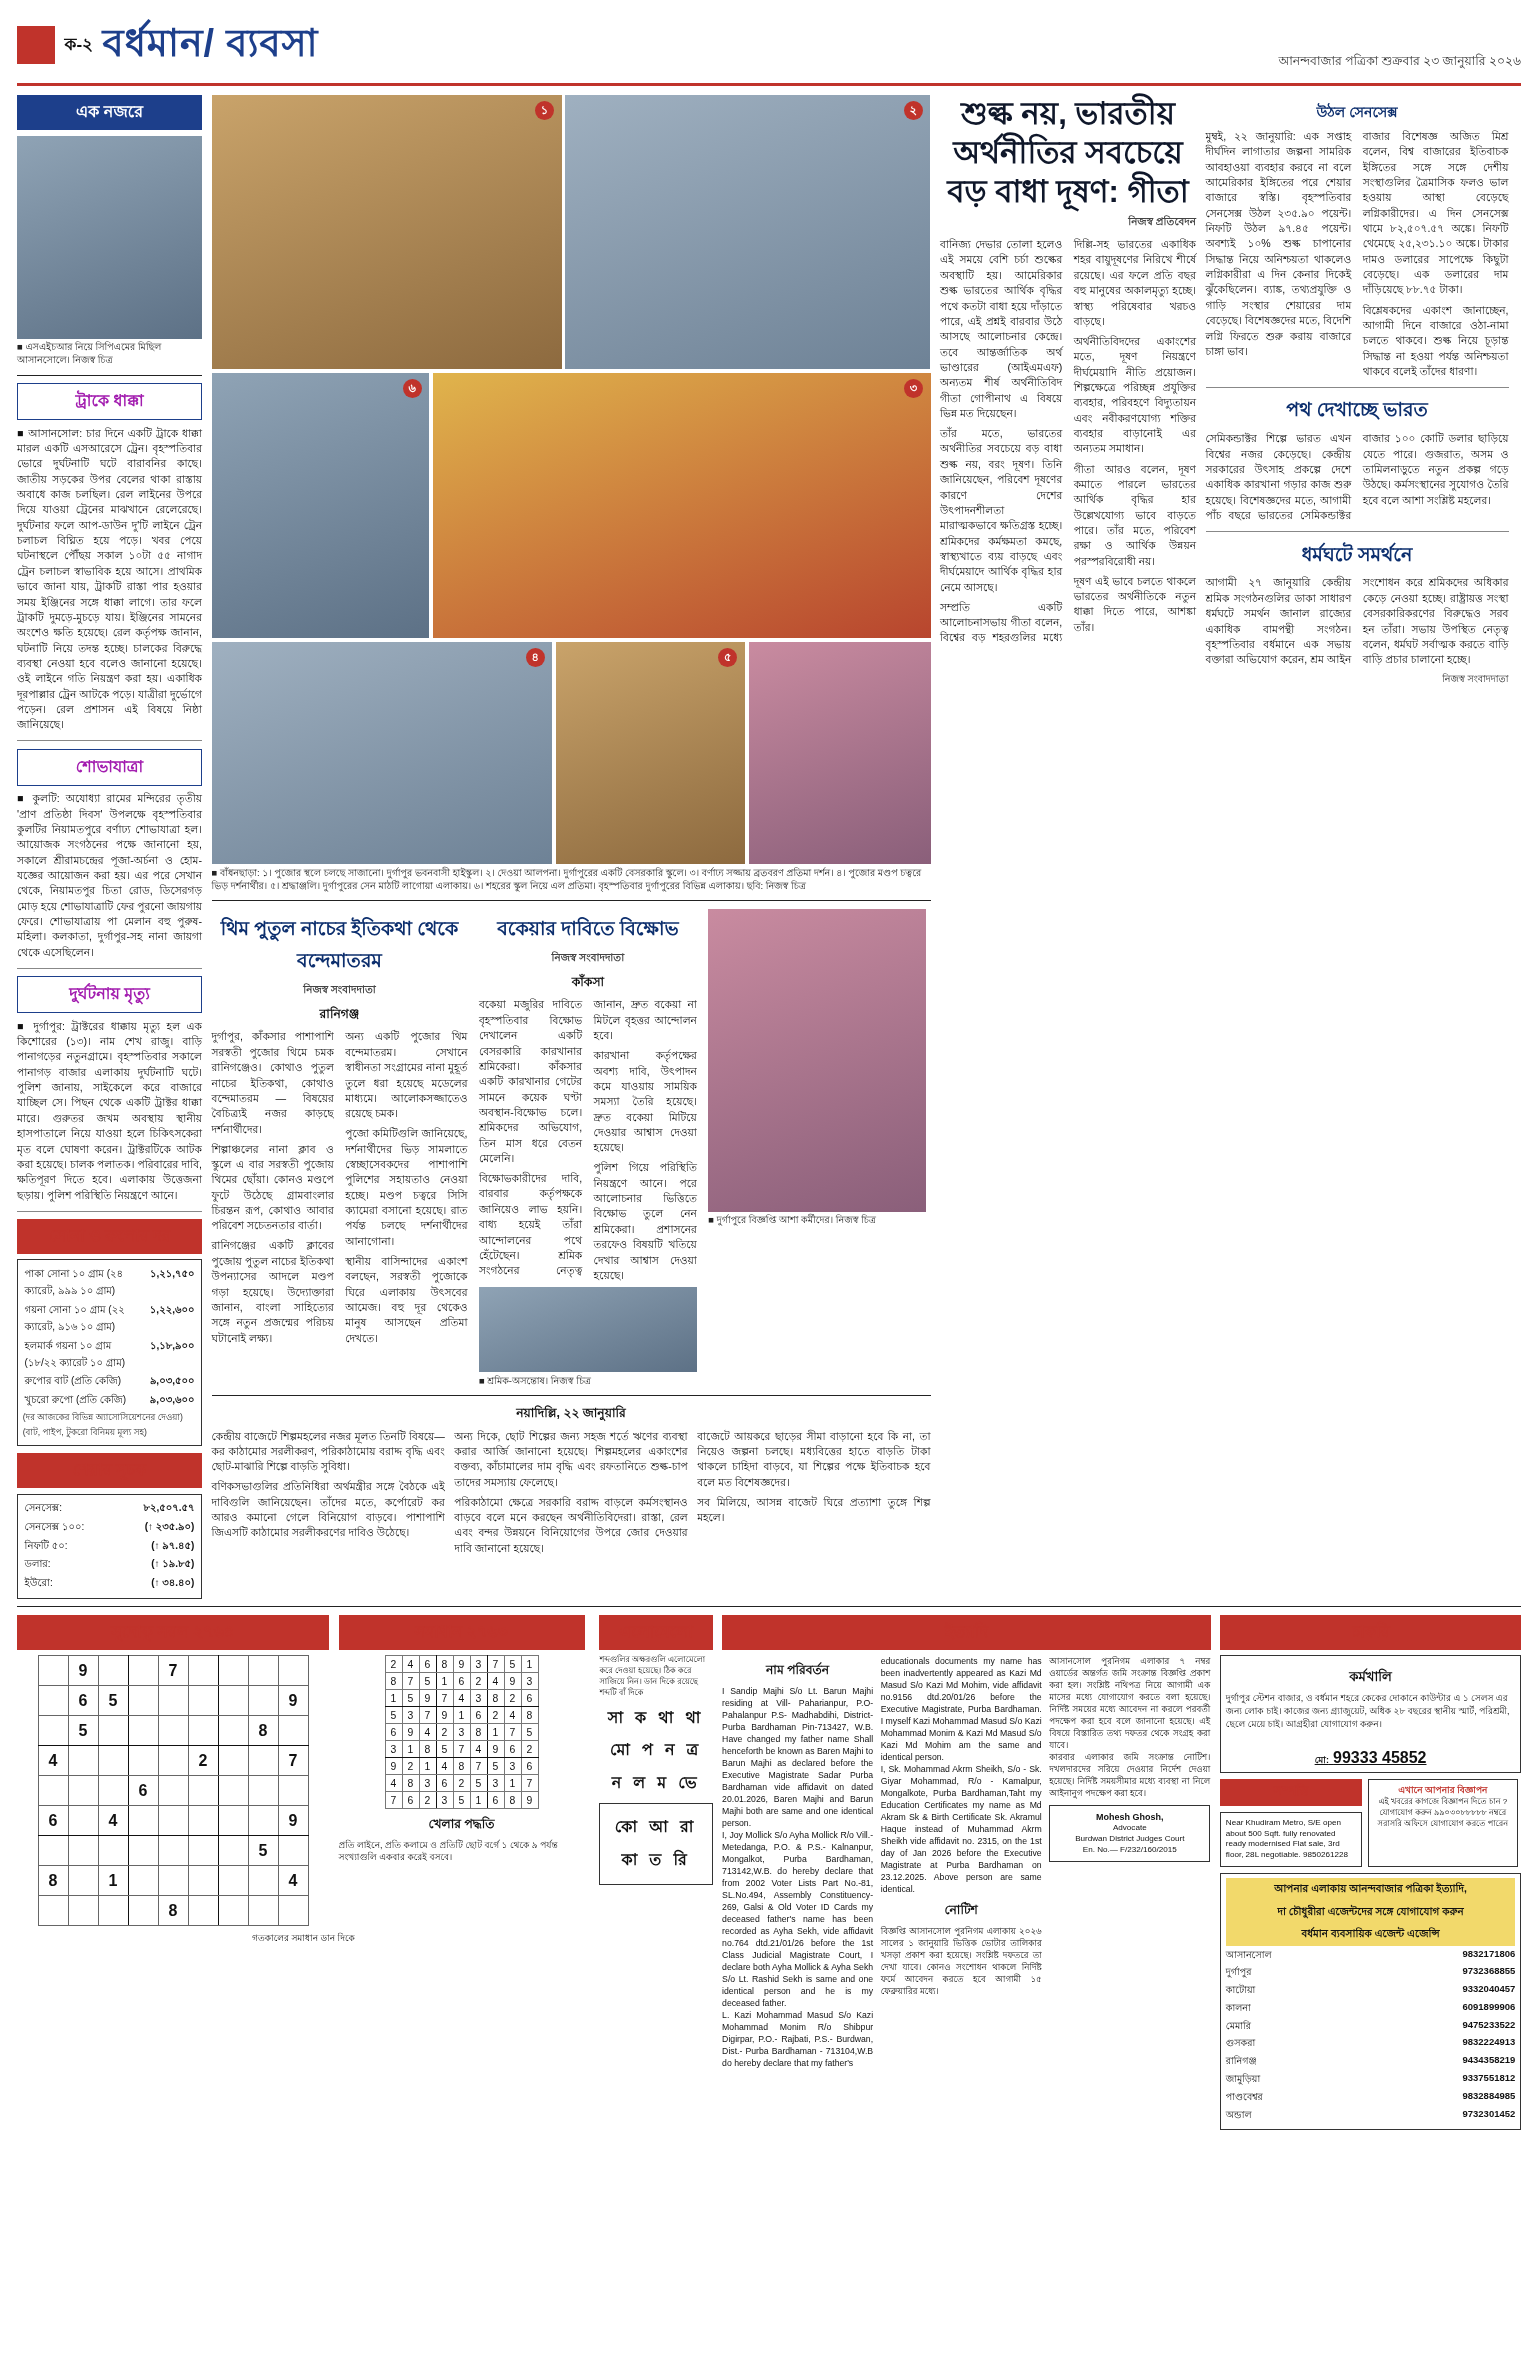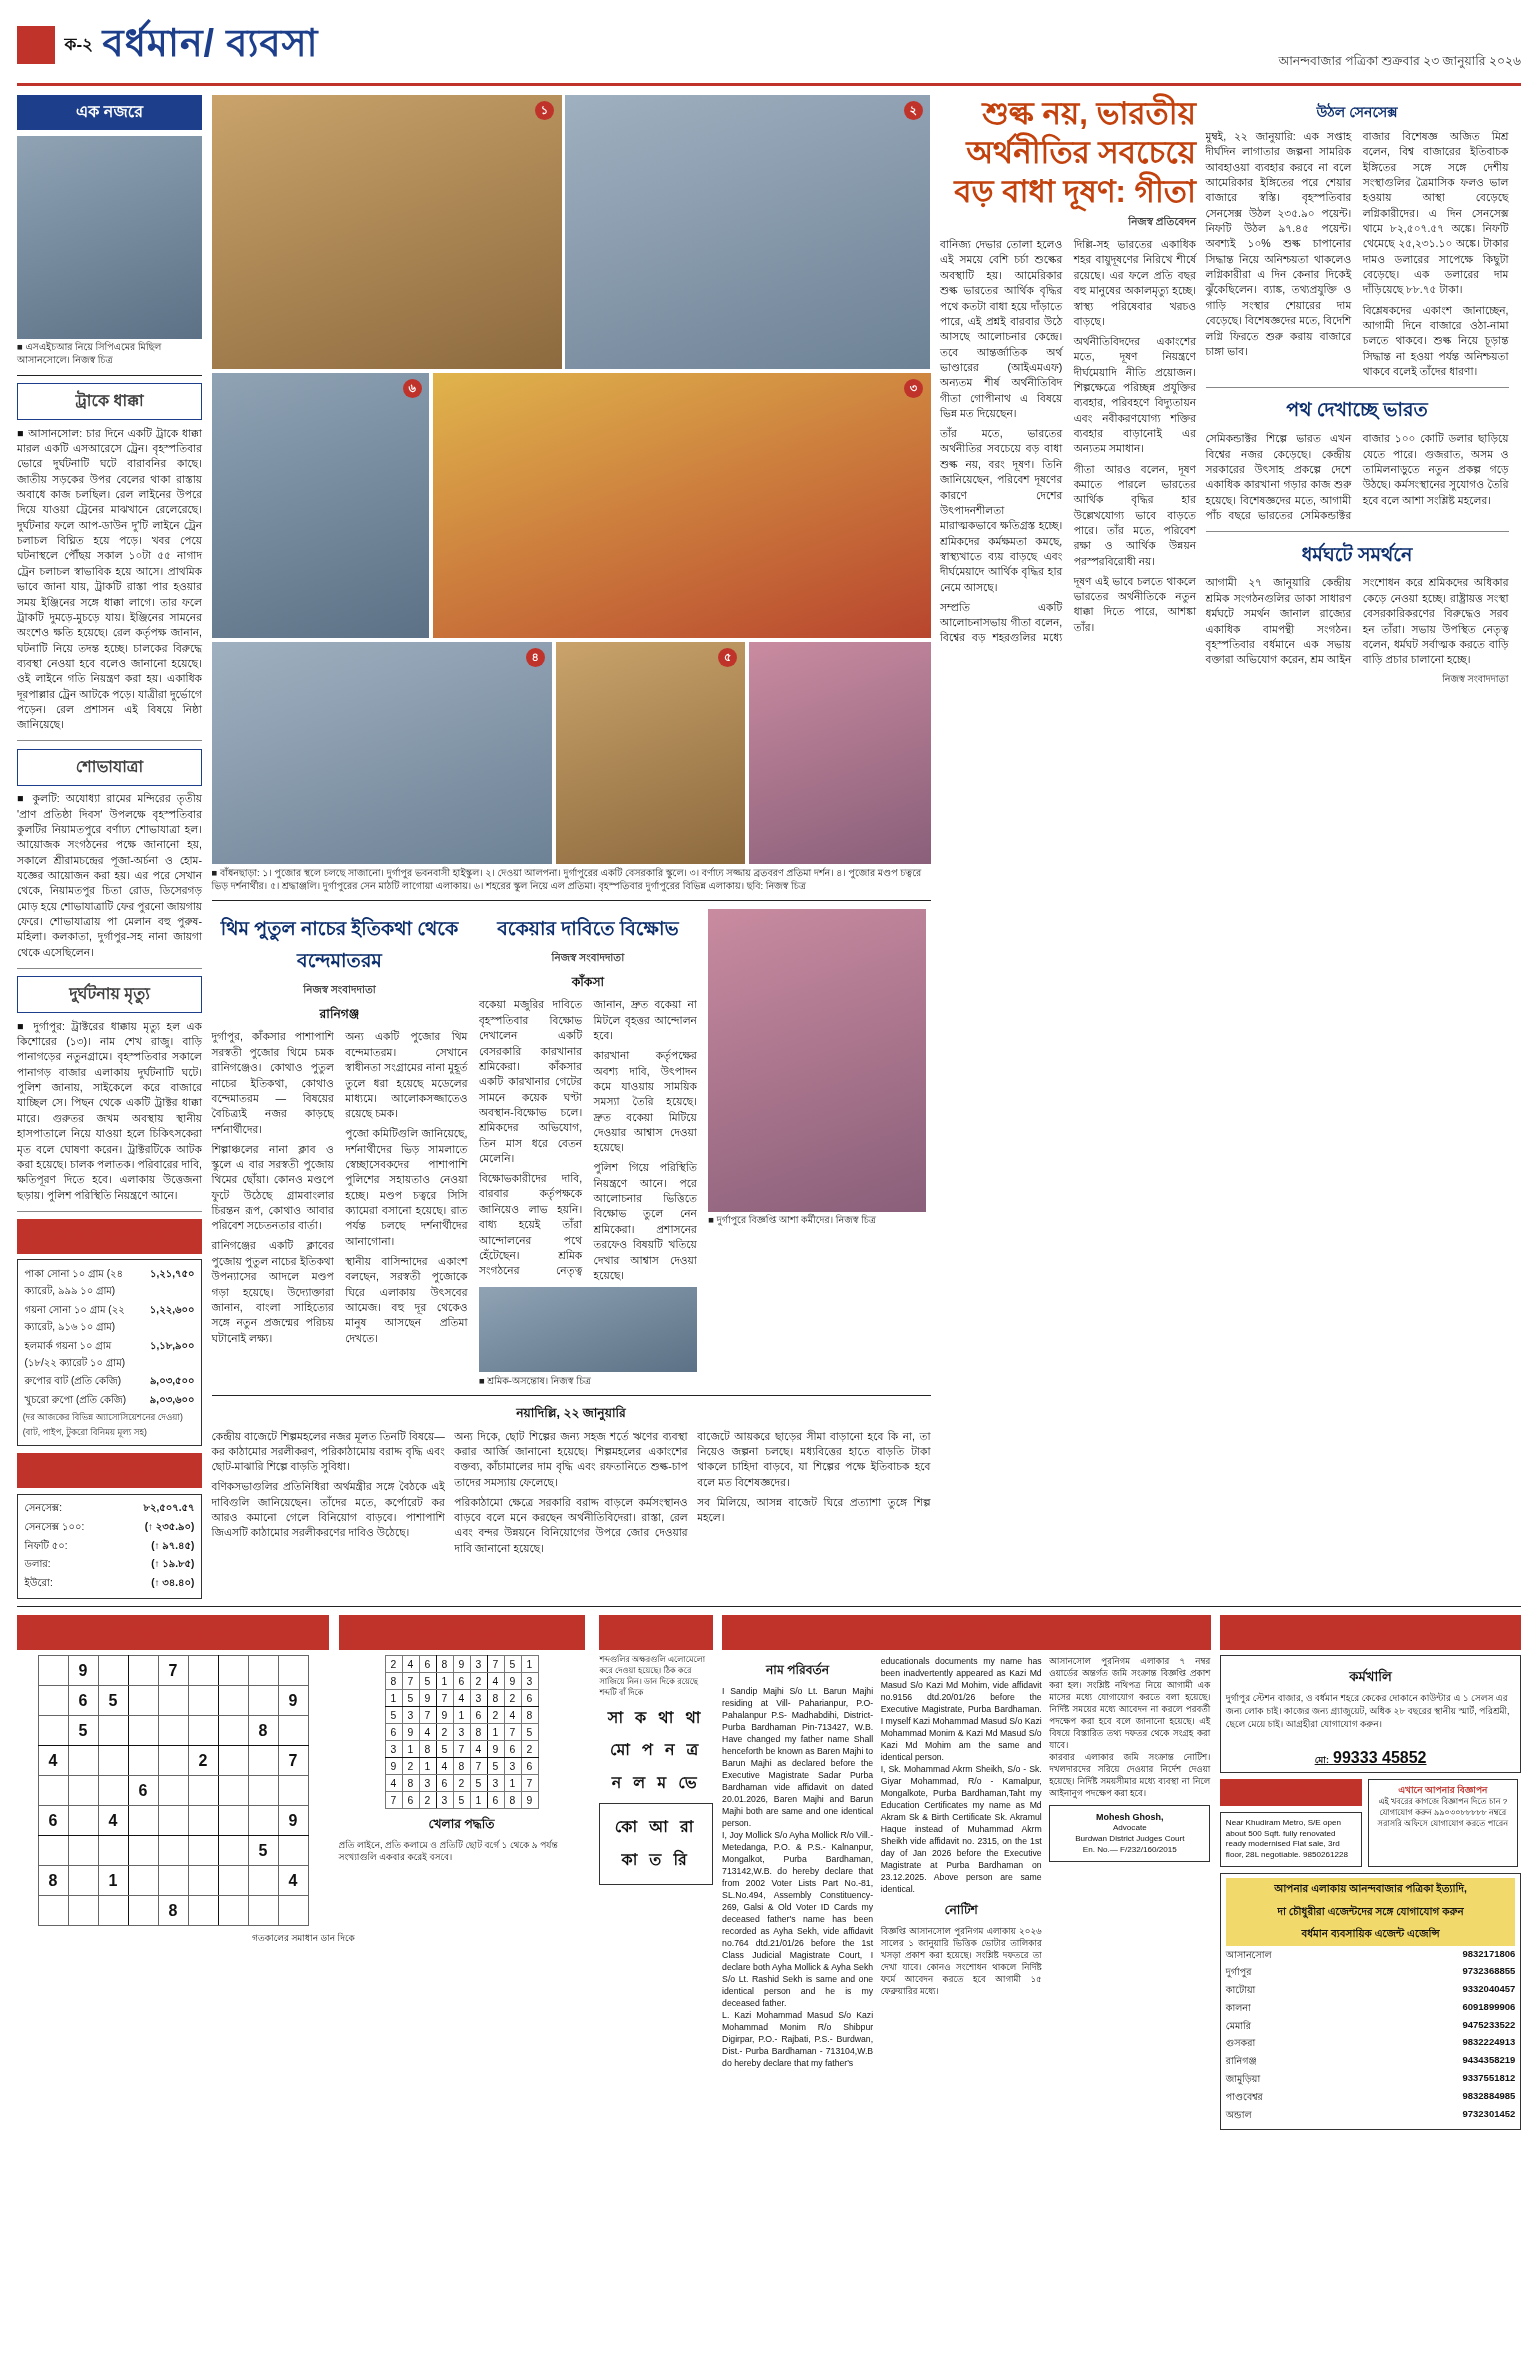--- a/index.html
+++ b/index.html
@@ -26,21 +26,21 @@
   .col-a { width:185px; }
   .col-b { width:719px; }
   .col-c { width:256px; }
   .col-d { width:303px; }
 
   .sechead {
     background:#1d3f8b; color:#fff; font-size:16px; font-weight:bold;
     text-align:center; padding:3.8px 1.9px; margin:0 0 5.7px 0;
   }
   .sechead.red { background:#c0332b; }
-  .sechead.outline { background:#fff; color:#404040; border:1.9px solid #1d3f8b;text-align:center; }
+  .sechead.outline { background:#fff; color:#a21caf; border:1.9px solid #1d3f8b;text-align:center; }
 
   .hrule { border:0; border-top:0.9px solid #888; margin:7.6px 0; }
   .hrule.thick { border-top:1.9px solid #222; }
 
   .body-text { font-size:10.6px; line-height:1.45; text-align:justify; color:#111; }
   .body-text p { margin:0 0 4.7px 0; }
 
   .subhead { font-size:15px; font-weight:bold; color:#111; margin:5.7px 0 3.8px; }
   .byline { font-size:10.4px; text-align:center; font-weight:bold; color:#444; margin:2.8px 0 5.7px; }
   .place { font-size:12.3px; font-weight:bold; text-align:center; margin:3.8px 0 4.7px; }
@@ -51,21 +51,21 @@
     background:#c0332b; color:#fff; font-size:11.4px; font-weight:bold; text-align:center; line-height:19px;
   }
   .caption { font-size:9.5px; color:#222; margin-top:2.8px; line-height:1.35; }
 
   
   .collage { display:flex; flex-direction:column; gap:3.8px; }
   .crow { display:flex; gap:3.8px; }
 
   
   .bighead {
-    font-size:31px; line-height:1.25; font-weight:bold; color:#c2410c; text-align:right;
+    font-size:31px; line-height:1.25; font-weight:bold; color:#0f172a; text-align:center;
   }
 
   .twocol { column-count:2; column-gap:11.4px; }
   .threecol { column-count:3; column-gap:9.5px; }
 
   .boxed { border:0.9px solid #333; padding:4.7px; }
 
   table.rate { width:100%; border-collapse:collapse; font-size:10px; }
   table.rate td { padding:0.9px 1.9px; vertical-align:top; }
   table.rate td.r { text-align:right; font-weight:bold; }

